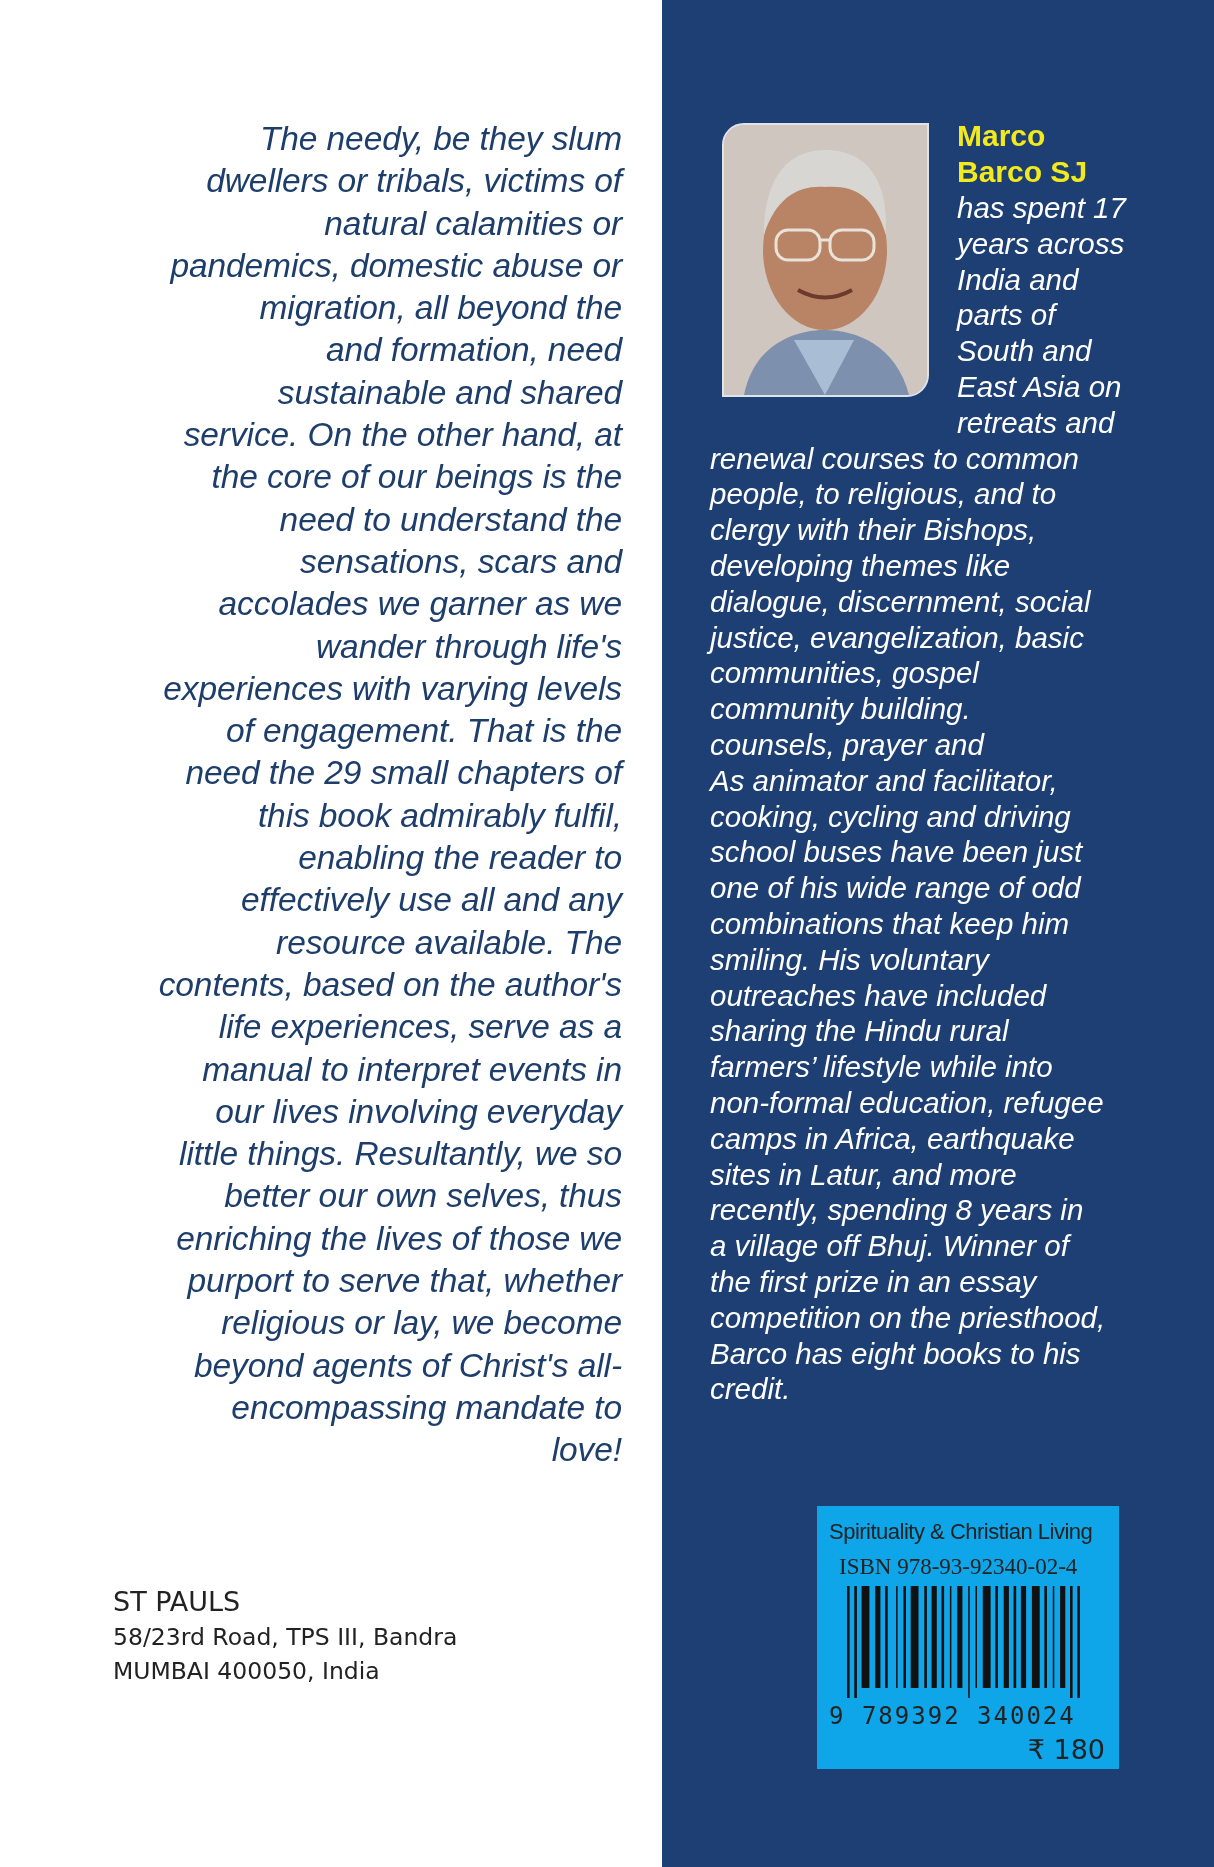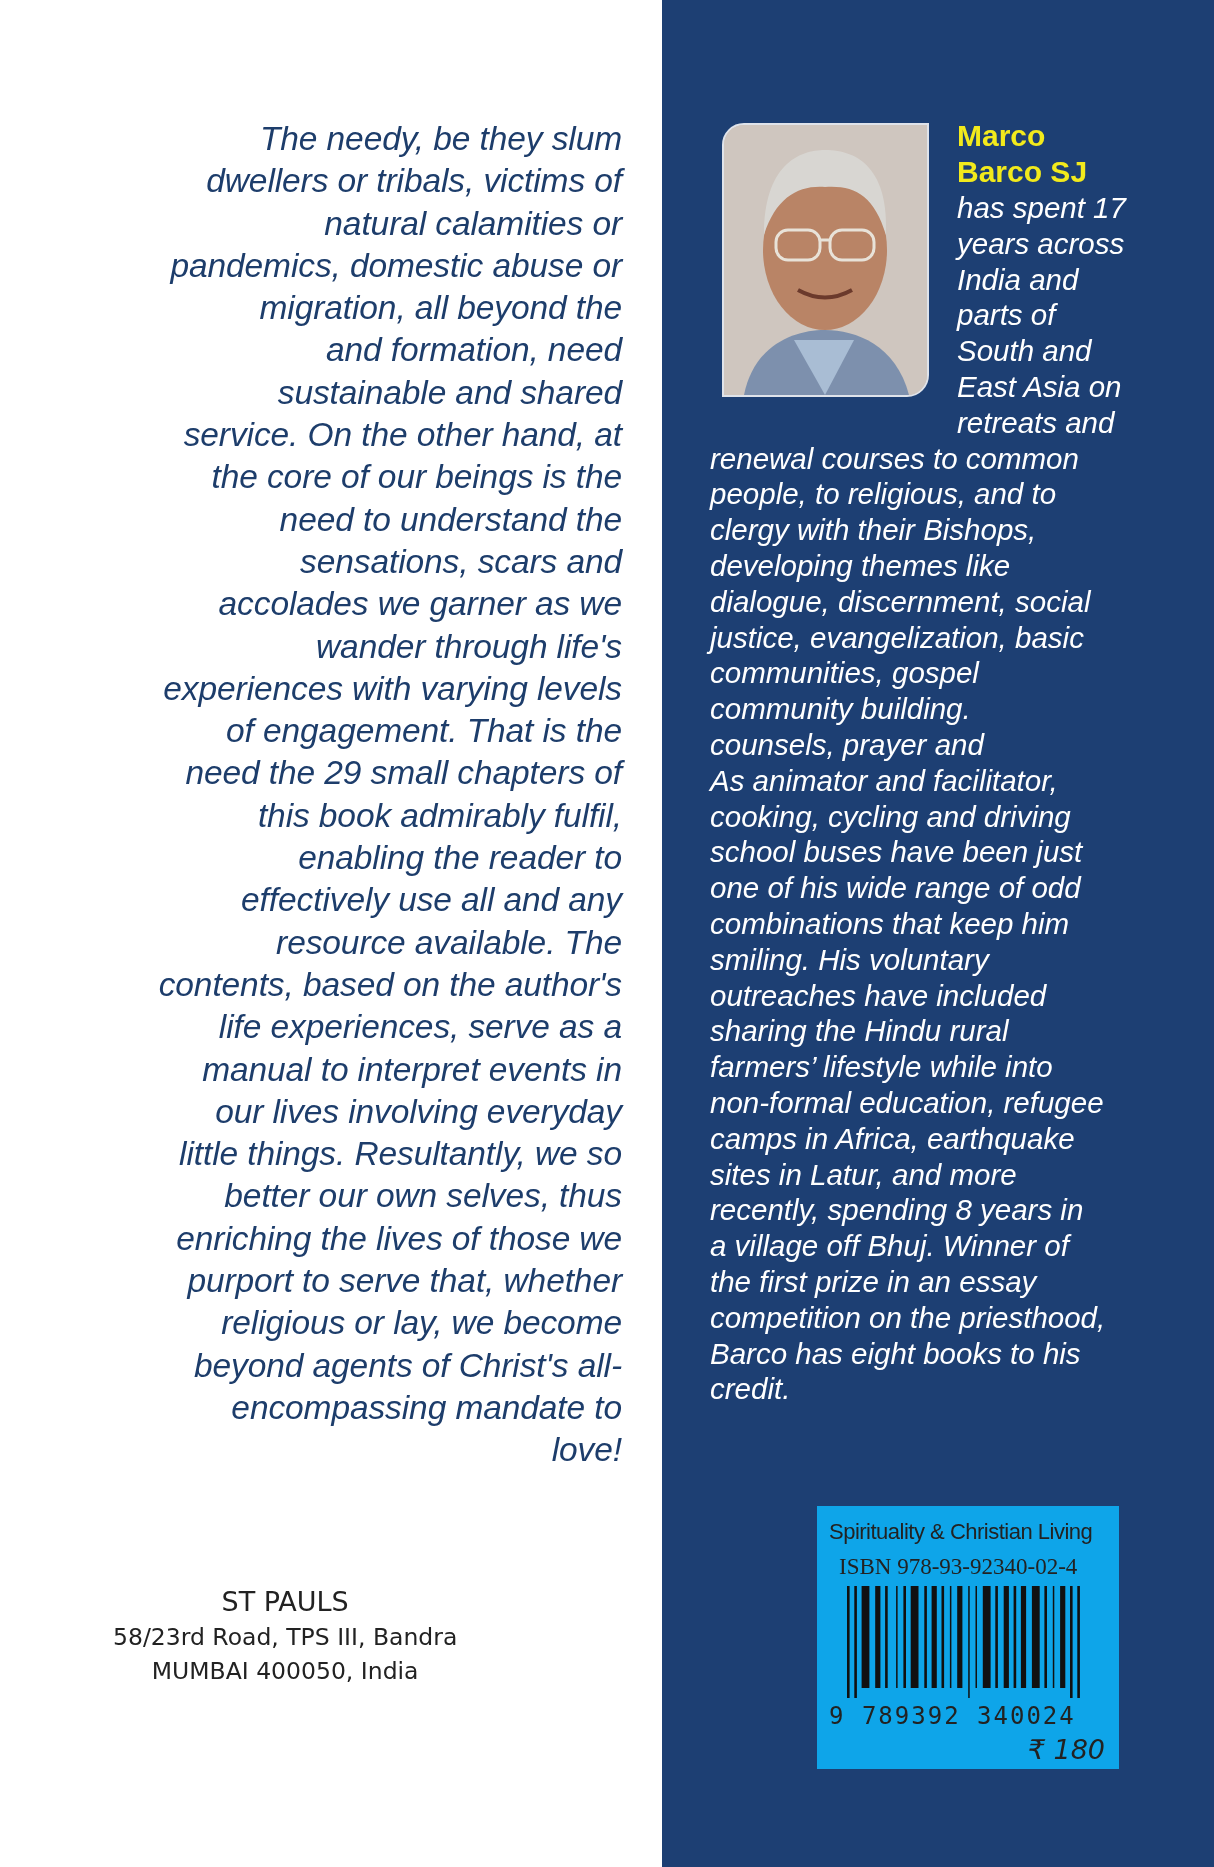--- a/index.html
+++ b/index.html
@@ -9,21 +9,21 @@
     font-family: "Liberation Sans", sans-serif;
   }
   .left-col {
     position: absolute; left: 110px; top: 118px; width: 512px;
     text-align: right; color: #1d3d6b;
     font-size: 33.5px; line-height: 42.3px; letter-spacing: -0.1px;
   }
   .left-col .line { display: block; white-space: nowrap; font-style: italic; }
   .publisher {
     position: absolute; left: 113px; top: 1584px;
-    color: #222; font-family: "DejaVu Sans", sans-serif; text-align: center;
+    color: #222; font-family: "DejaVu Sans", sans-serif;
   }
   .publisher .name { font-size: 27px; line-height: 36px; }
   .publisher .addr { font-size: 23.5px; line-height: 34px; display: block; white-space: nowrap; }
   .blue-panel {
     position: absolute; left: 662px; top: 0; width: 552px; height: 1867px;
     background: #1d3f73;
   }
   .photo {
     position: absolute; left: 722px; top: 123px; width: 203px; height: 270px;
     border: 2px solid #dfe3ea; border-radius: 22px 0 22px 0; overflow: hidden;
@@ -55,21 +55,20 @@
   .bars {
     position: absolute; left: 30px; top: 80px; width: 256px; height: 112px;
   }
   .bars-digits {
     position: absolute; left: 12px; top: 196px; font-size: 24px; white-space: nowrap;
     font-family: "DejaVu Sans Mono", monospace; letter-spacing: 2px;
   }
   .price {
     position: absolute; right: 14px; top: 228px; font-size: 27px; white-space: nowrap;
     font-family: "DejaVu Sans", sans-serif;
-    font-style: italic;
   }
 </style>
 </head>
 <body>
 
 <div class="left-col" id="blurb">
     <span class="line">The needy, be they slum</span>
     <span class="line">dwellers or tribals, victims of</span>
     <span class="line">natural calamities or</span>
     <span class="line">pandemics, domestic abuse or</span>

